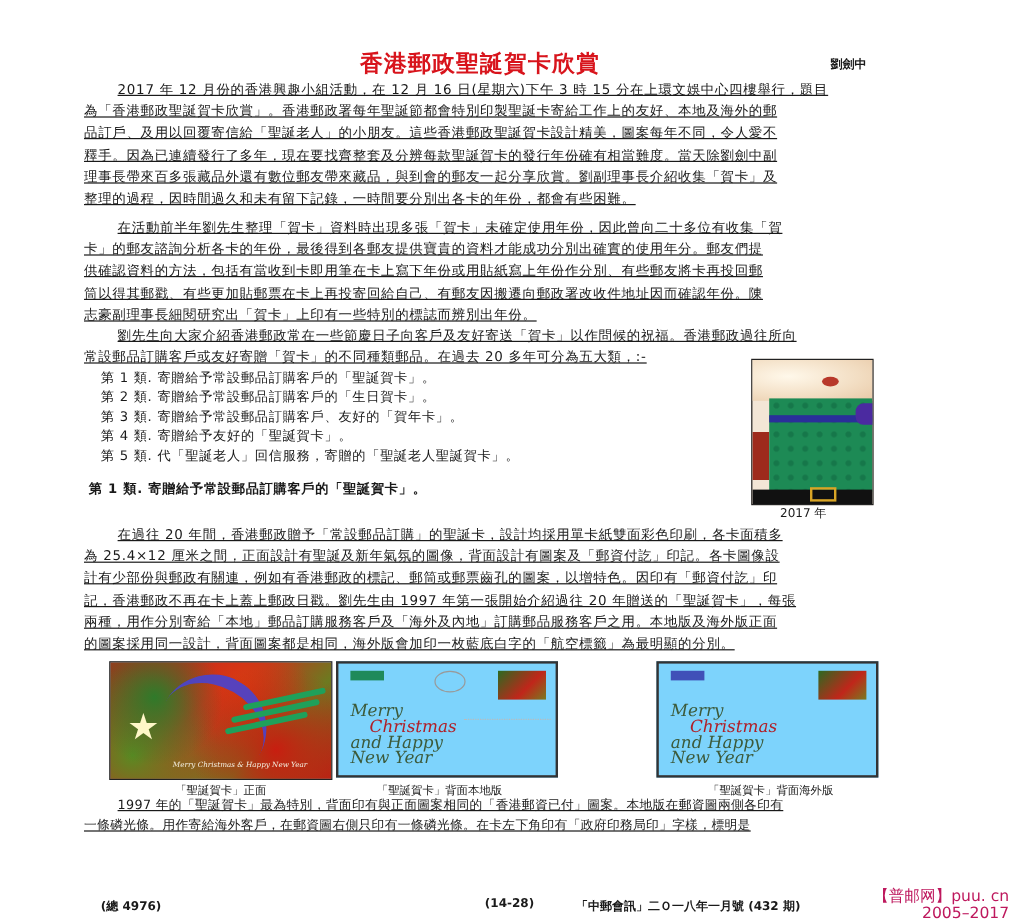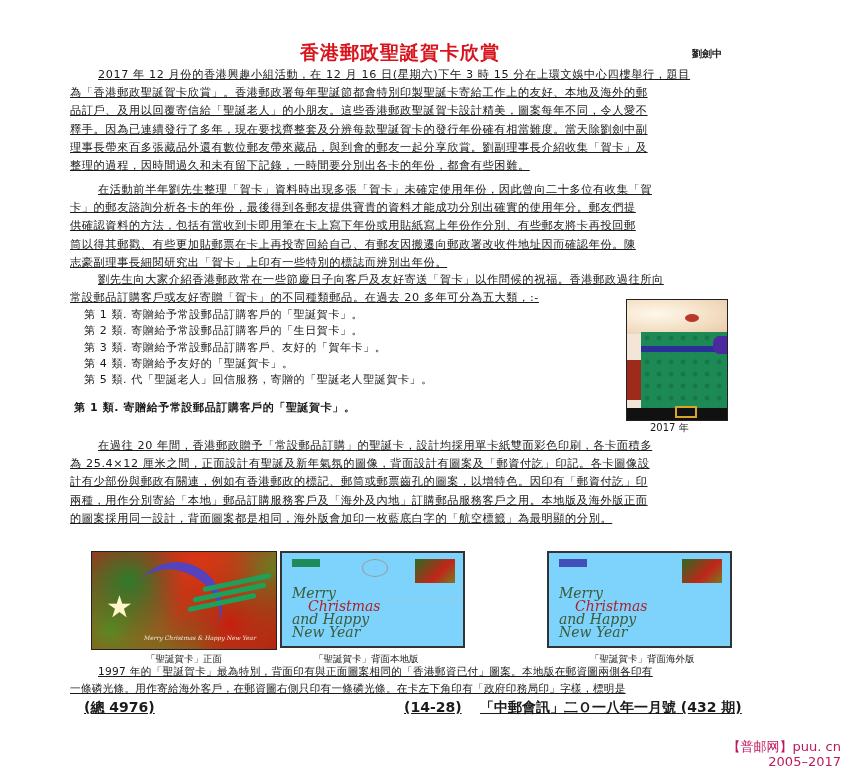--- a/index.html
+++ b/index.html
@@ -56,21 +56,21 @@
   .cardB .label-box { background:#1f8a5a; }
   .cardC .label-box { background:#4050b8; }
   .stamp { position:absolute; right:8px; top:6px; width:40px; height:24px;
      background:linear-gradient(135deg,#2b6a20,#c0261a 60%,#7a7a20); }
   .postmark { position:absolute; left:80px; top:6px; width:24px; height:16px; border:1px solid #999; border-radius:50%; }
   .merry { position:absolute; left:10px; top:34px; font-family:"DejaVu Serif", serif; font-style:italic; font-size:14px; line-height:13px; color:#3c5a3a; white-space:nowrap; }
   .merry .red { color:#b02028; }
   .addr { position:absolute; left:105px; top:46px; width:72px; height:22px; border-top:1px dotted #bbb; }
   .cap { font-size:9.5px; white-space:nowrap; top:653px; }
 
-  .footer { top:699px; font-size:14px; font-weight:bold; white-space:nowrap;text-decoration:underline; }
+  .footer { top:748px; font-size:10px; font-weight:bold; white-space:nowrap; }
   .watermark { font-size:13px; color:#be185d; white-space:nowrap; text-align:right; }
 </style>
 </head>
 <body>
 
 <div class="abs title">香港郵政聖誕賀卡欣賞</div>
 <div class="abs author">劉劍中</div>
 
 <div class="abs para p1">
   <div class="indent">2017 年 12 月份的香港興趣小組活動，在 12 月 16 日(星期六)下午 3 時 15 分在上環文娛中心四樓舉行，題目</div>
@@ -113,20 +113,21 @@
   <div class="bow"></div>
   <div class="base"></div>
   <div class="buckle"></div>
 </div>
 <div class="abs cap2017">2017 年</div>
 
 <div class="abs para p4">
   <div class="indent">在過往 20 年間，香港郵政贈予「常設郵品訂購」的聖誕卡，設計均採用單卡紙雙面彩色印刷，各卡面積多</div>
   <div>為 25.4×12 厘米之間，正面設計有聖誕及新年氣氛的圖像，背面設計有圖案及「郵資付訖」印記。各卡圖像設</div>
   <div>計有少部份與郵政有關連，例如有香港郵政的標記、郵筒或郵票齒孔的圖案，以增特色。因印有「郵資付訖」印</div>
+  <div>記，香港郵政不再在卡上蓋上郵政日戳。劉先生由 1997 年第一張開始介紹過往 20 年贈送的「聖誕賀卡」，每張</div>
   <div>兩種，用作分別寄給「本地」郵品訂購服務客戶及「海外及內地」訂購郵品服務客戶之用。本地版及海外版正面</div>
   <div>的圖案採用同一設計，背面圖案都是相同，海外版會加印一枚藍底白字的「航空標籤」為最明顯的分別。</div>
 </div>
 
 <div class="abs cardA">
   <div class="swoosh"></div>
   <div class="stripe" style="left:110px;top:28px;width:70px;"></div>
   <div class="stripe" style="left:100px;top:38px;width:75px;"></div>
   <div class="stripe" style="left:95px;top:48px;width:70px;"></div>
   <div class="star">★</div>

